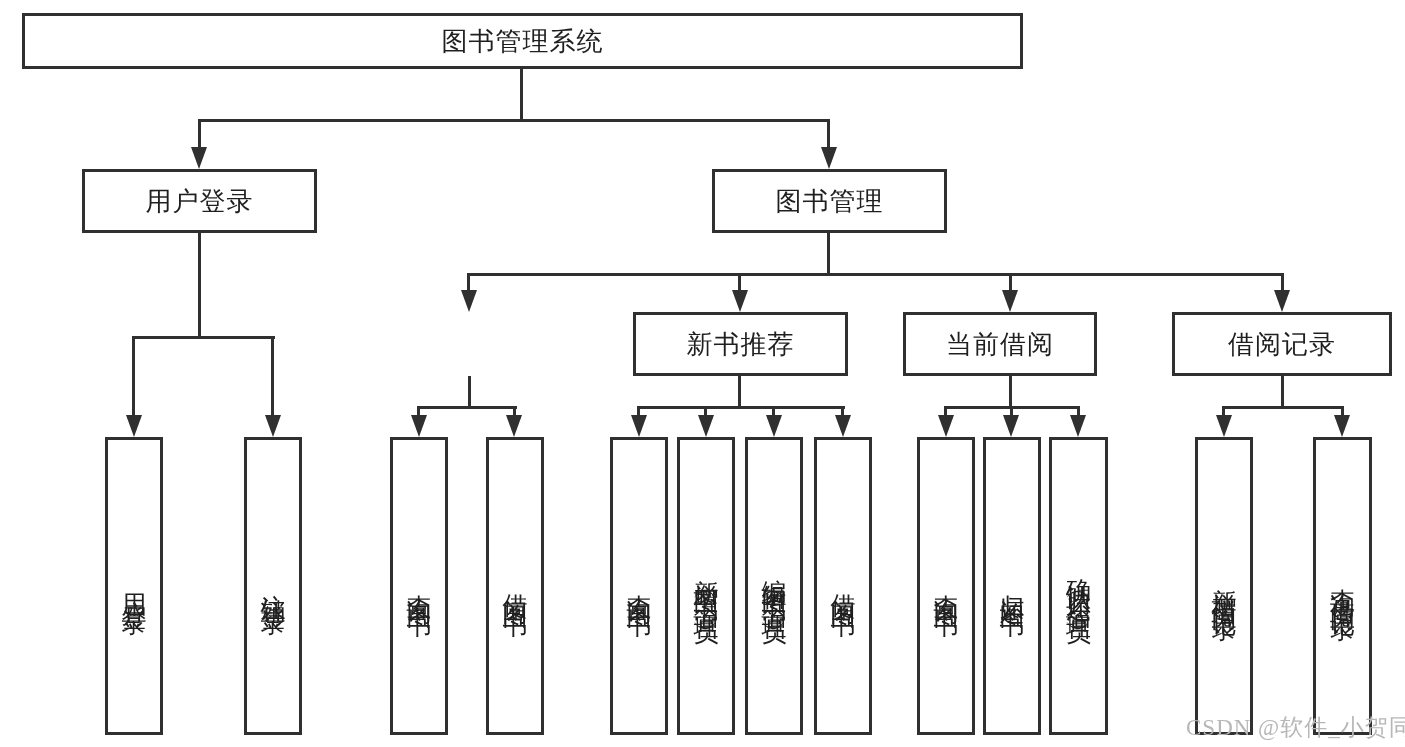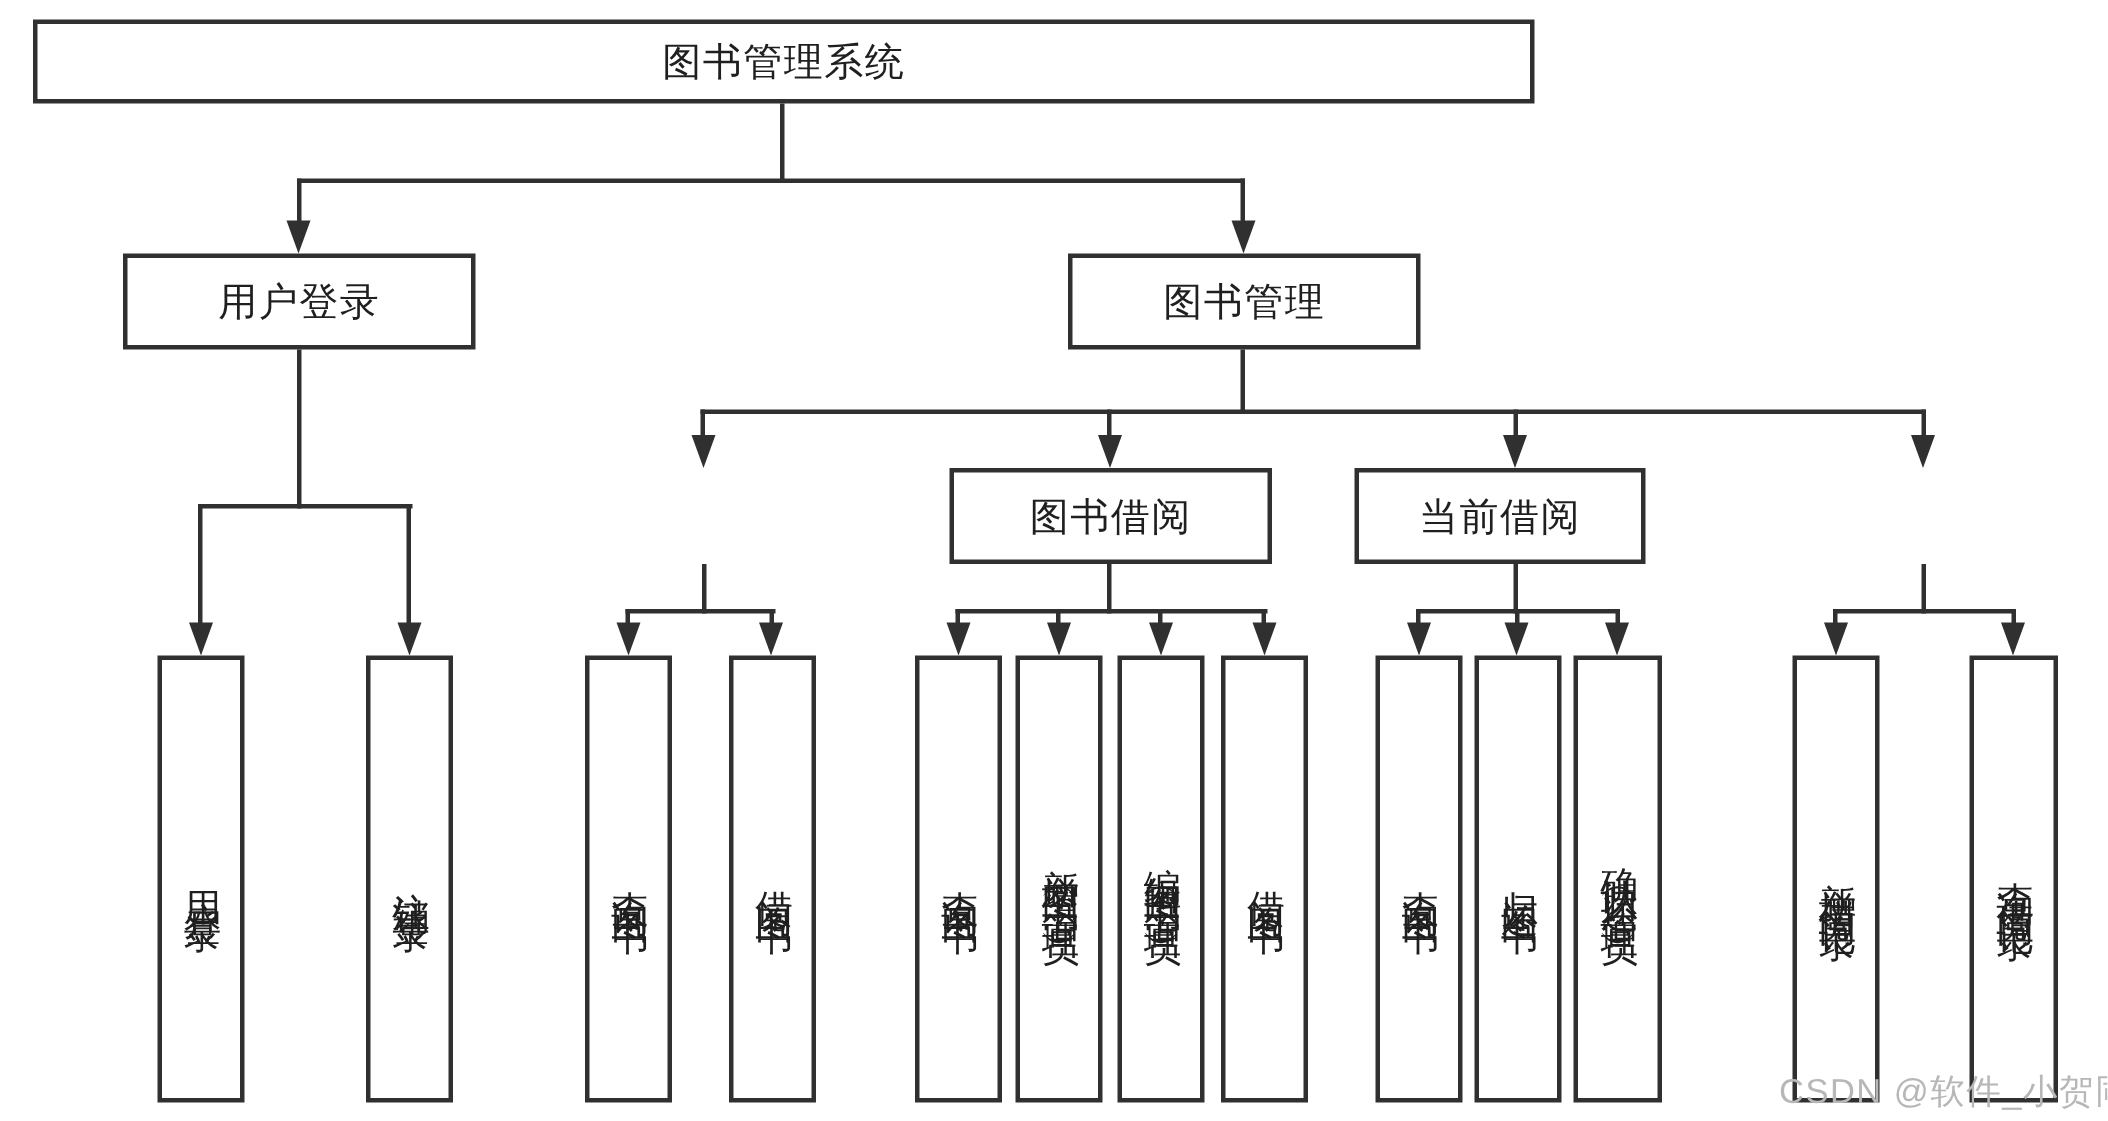--- a/index.html
+++ b/index.html
@@ -7,21 +7,21 @@
     --text: #1f1f1f;
     --bg: #ffffff;
     --watermark: #b7b7b7;
   }
   html, body { margin: 0; padding: 0; background: var(--bg); }
   .canvas {
     position: relative;
     width: 1405px;
     height: 747px;
     background: var(--bg);
-    font-family: Liberation Sans, sans-serif;
+    font-family: Liberation Serif, serif;
     color: var(--text);
     overflow: hidden;
   }
   .box {
     position: absolute;
     box-sizing: border-box;
     border: 3px solid var(--line);
     background: var(--bg);
     display: flex;
     align-items: center;
@@ -97,24 +97,27 @@
   <div class="line" style="left:467px;top:273px;width:3px;height:22px"></div>
   <div class="arrow" style="left:461px;top:290px"></div>
   <div class="line" style="left:738px;top:273px;width:3px;height:22px"></div>
   <div class="arrow" style="left:732px;top:290px"></div>
   <div class="line" style="left:1009px;top:273px;width:3px;height:22px"></div>
   <div class="arrow" style="left:1002px;top:290px"></div>
   <div class="line" style="left:1281px;top:273px;width:3px;height:22px"></div>
   <div class="arrow" style="left:1274px;top:290px"></div>
 
   <div class="box" style="left:633px;top:312px;width:215px;height:64px">
-    <span class="h-label">图书借阅</span>
+    <span class="h-label">新书推荐</span>
   </div>
   <div class="box" style="left:903px;top:312px;width:194px;height:64px">
     <span class="h-label">当前借阅</span>
+  </div>
+  <div class="box" style="left:1172px;top:312px;width:220px;height:64px">
+    <span class="h-label">借阅记录</span>
   </div>
 
   <div class="line" style="left:468px;top:376px;width:3px;height:33px"></div>
   <div class="line" style="left:417px;top:406px;width:100px;height:3px"></div>
   <div class="line" style="left:417px;top:406px;width:3px;height:12px"></div>
   <div class="arrow" style="left:411px;top:415px"></div>
   <div class="line" style="left:513px;top:406px;width:3px;height:12px"></div>
   <div class="arrow" style="left:506px;top:415px"></div>
 
   <div class="line" style="left:738px;top:376px;width:3px;height:33px"></div>

